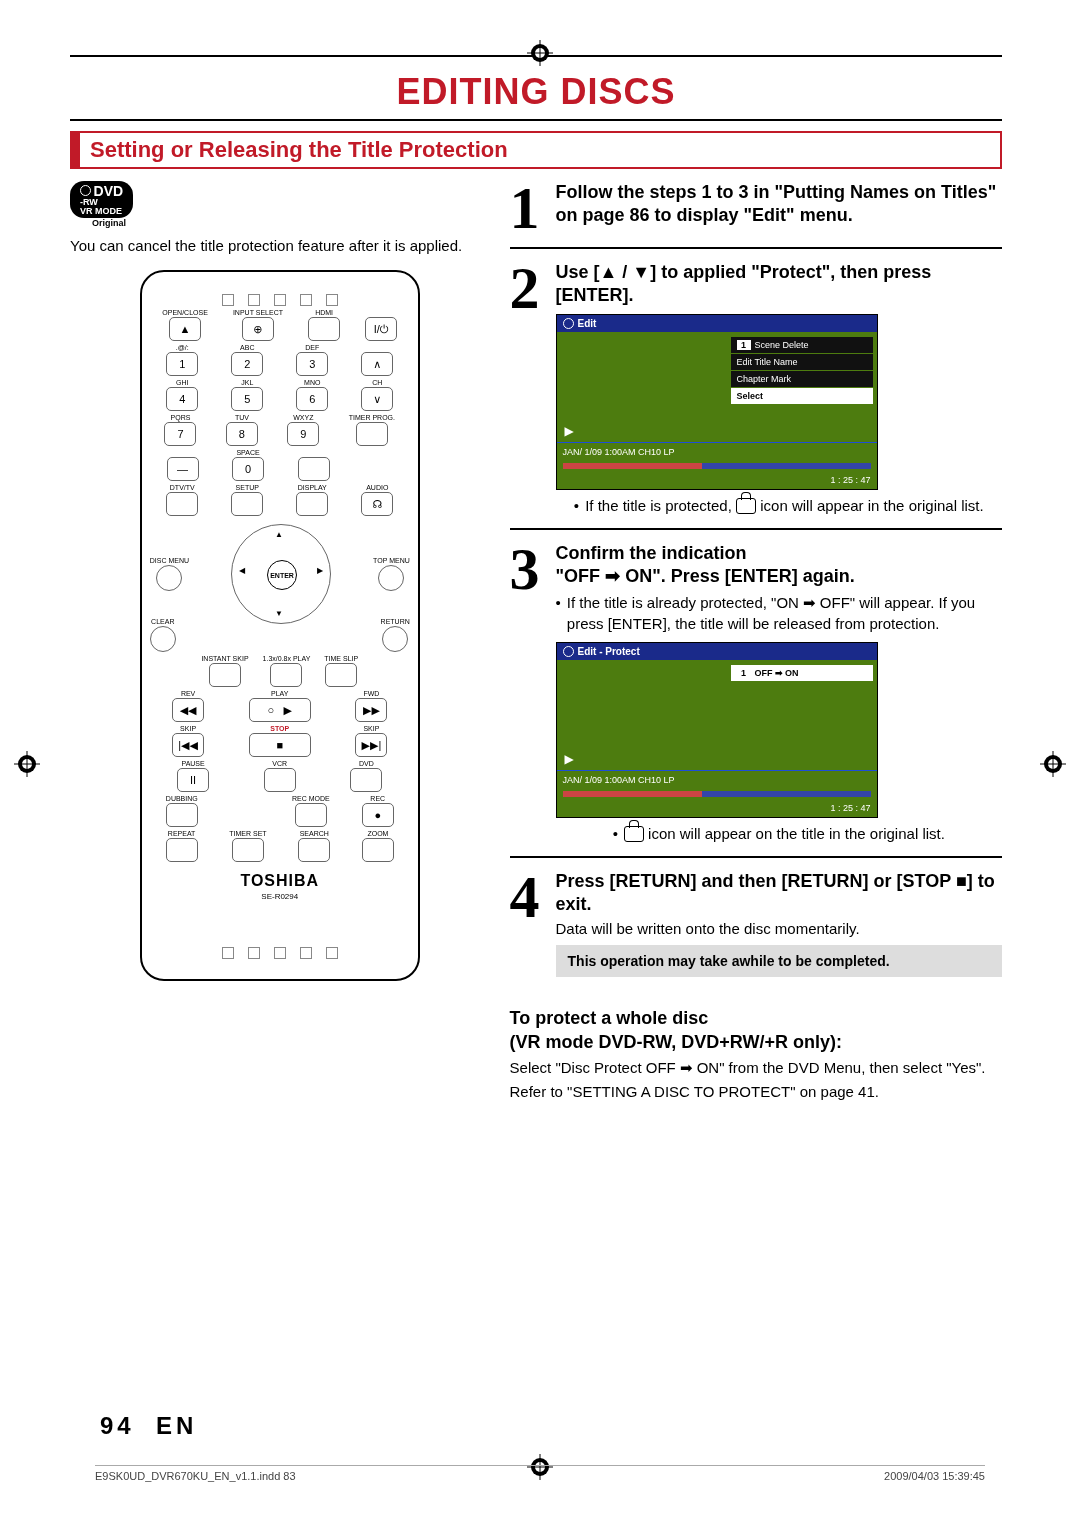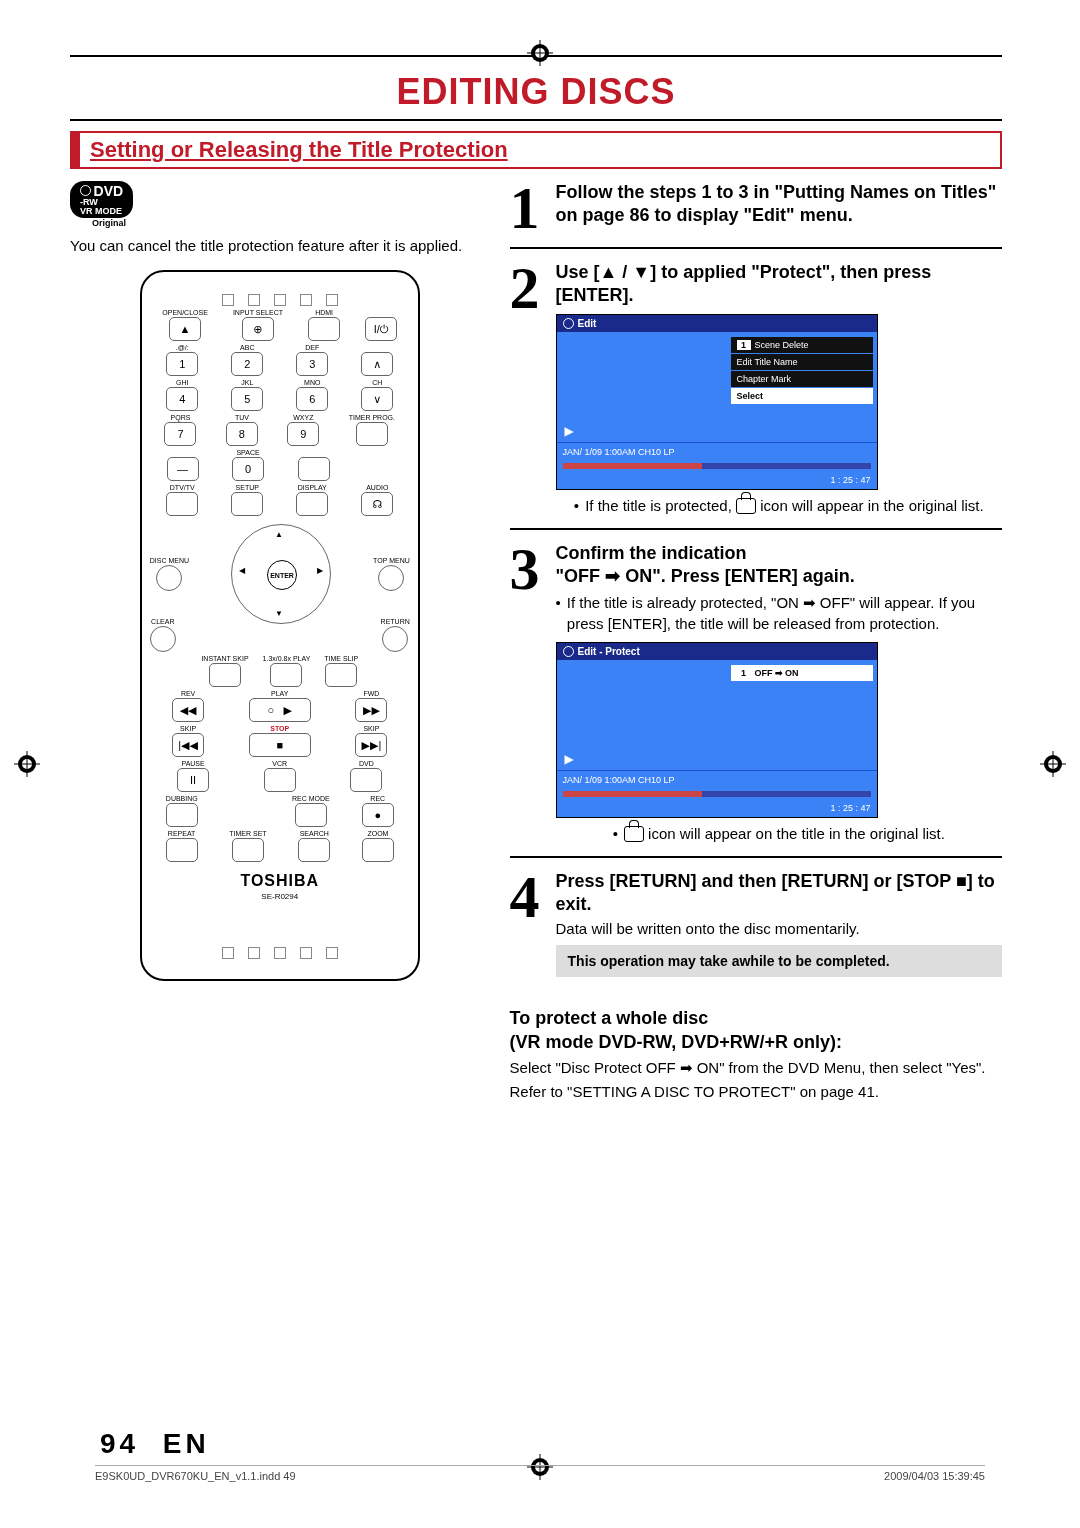--- a/index.html
+++ b/index.html
@@ -41,21 +41,20 @@
 }
 .rule { border-top: 2px solid #000; margin-bottom: 8px; }
 .section-heading {
   border: 2px solid #c11a28;
   border-left: 10px solid #c11a28;
   color: #c11a28;
   font-weight: bold;
   font-size: 22px;
   padding: 4px 10px;
   margin: 10px 0 12px 0;
-  text-decoration: underline;
 }
 .two-col {
   display: flex;
   gap: 20px;
 }
 .col-left { width: 46%; }
 .col-right { width: 54%; }
 .dvd-badge {
   background: #000;
   color: #fff;
@@ -102,39 +101,39 @@
   width: 46px;
   flex-shrink:0;
 }
 .step-body { flex:1; }
 .step-heading { font-weight: bold; font-size: 18px; line-height:1.25; }
 .step-text { font-size: 15px; line-height:1.35; margin-top:4px; }
 .bullet { display:flex; gap:6px; margin-top:6px; font-size:15px; line-height:1.35;justify-content:center;}
 .bullet::before { content:"•"; }
 .hr-step { border-top:2px solid #000; margin:12px 0; }
 .screen {
-  background:#3b82f6; color:#fff; width:320px; font-size:10px; border:1px solid #000;
+  background:#4d7c0f; color:#fff; width:320px; font-size:10px; border:1px solid #000;
   margin:8px 0 6px 0;
 }
 .screen .scr-top { background:#1a2a8a; padding:3px 6px; font-weight:bold; display:flex; gap:4px; align-items:center;}
 .screen .scr-body { display:flex; }
 .screen .scr-left { width:170px; height:110px; position:relative; }
 .screen .scr-menu { width:150px; padding:4px 0; }
 .screen .scr-menu .mi { background:#111; color:#fff; padding:3px 6px; margin:1px 4px; font-size:9px; }
 .screen .scr-menu .mi.hi { background:#fff; color:#000; font-weight:bold; display:flex; gap:4px; align-items:center; }
 .screen .scr-menu .badge1 { background:#fff; color:#000; width:14px; text-align:center; font-weight:bold;}
 .screen .scr-status { padding:4px 6px; font-size:9px; display:flex; justify-content:space-between; border-top:1px solid #1d4ed8;}
 .screen .scr-bar { height:6px; background:linear-gradient(to right,#cc4444 0%, #cc4444 45%, #3344aa 45%); margin:2px 6px 6px 6px; position:relative;}
 .screen .tri { position:absolute; left:8px; bottom:4px; color:#fff; font-size:12px; }
 .screen .scr-time { text-align:right; padding:0 6px 4px 0; font-size:9px;}
 .note-box {
   background:#ddd; padding:8px 12px; font-weight:bold; font-size:14px; margin-top:6px;
 }
 .whole-disc-h { font-weight:bold; font-size:18px; margin-top:30px; line-height:1.3; }
-.page-num { position:absolute; bottom:68px; left:100px; font-size:28px; font-weight:bold; letter-spacing:4px; }
+.page-num { position:absolute; bottom:88px; left:100px; font-size:24px; font-weight:bold; letter-spacing:4px; }
 .footer { position:absolute; bottom:46px; left:95px; right:95px; display:flex; justify-content:space-between; font-size:11px; color:#444; border-top:1px solid #aaa; padding-top:4px;}
 .disc-icon { width:9px; height:9px; border:1.5px solid #fff; border-radius:50%; display:inline-block;}
 .lock-icon-inline { display:inline-block; width:18px; height:14px; border:1.5px solid #000; border-radius:3px; position:relative; vertical-align:middle; top:-1px;}
 .lock-icon-inline::before { content:""; position:absolute; top:-7px; left:4px; width:8px; height:7px; border:1.5px solid #000; border-bottom:none; border-radius:4px 4px 0 0;}
 </style>
 </head>
 <body>
 
 <div class="page-outer">
 
@@ -539,16 +538,16 @@
         <div class="step-text">Refer to "SETTING A DISC TO PROTECT" on page 41.</div>
 
       </div>
     </div>
   </div>
 
   <div class="page-num">
     <span>94</span>&nbsp;&nbsp;<span>EN</span>
   </div>
   <div class="footer">
-    <span>E9SK0UD_DVR670KU_EN_v1.1.indd   49</span>
+    <span>E9SK0UD_DVR670KU_EN_v1.1.indd   83</span>
     <span>2009/04/03   15:39:45</span>
   </div>
 </div>
 
 </body></html>

